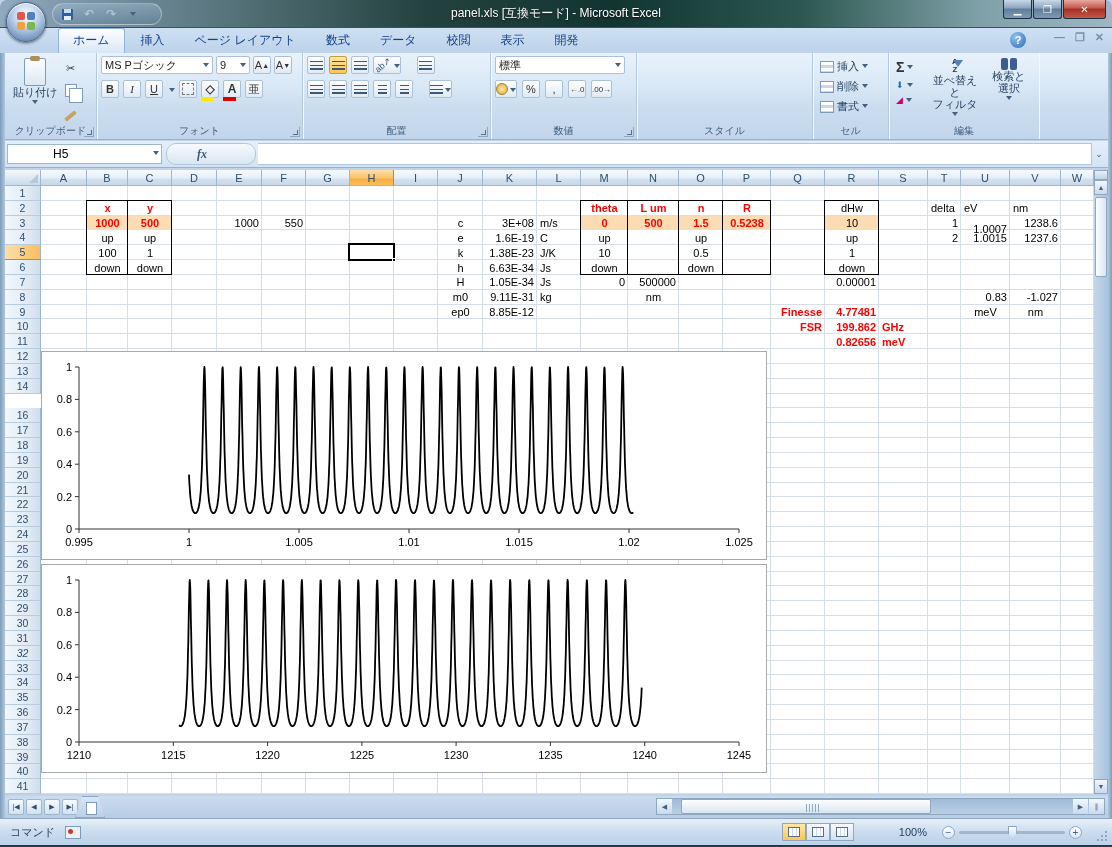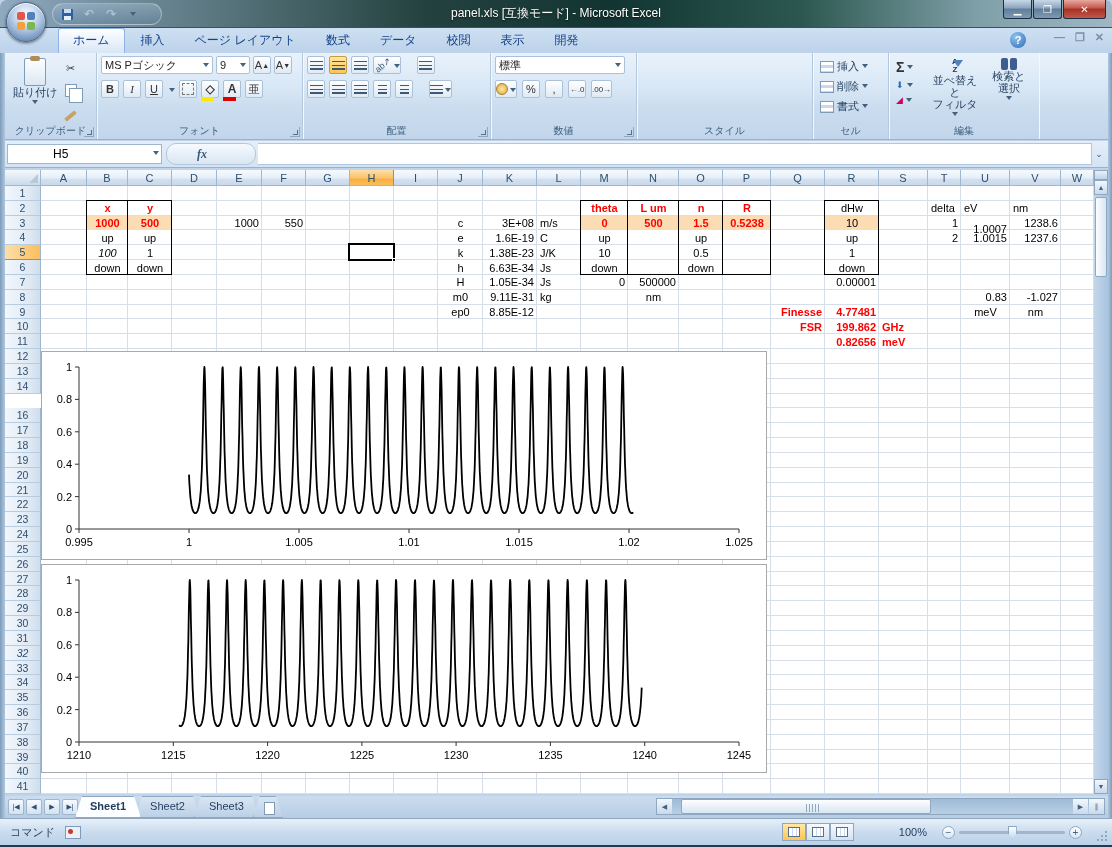--- a/index.html
+++ b/index.html
@@ -542,21 +542,21 @@
         <div class="cell ctr" style="left: 87px; top: 44.99px; width: 44px; height: 13.83px;">up</div>
         <div class="cell ctr" style="left: 397px; top: 44.99px; width: 45px; height: 13.83px;">e</div>
         <div class="cell rt" style="left: 442px; top: 44.99px; width: 54px; height: 13.83px;">1.6E-19</div>
         <div class="cell lt" style="left: 496px; top: 44.99px; width: 44px; height: 13.83px;">C</div>
         <div class="cell ctr" style="left: 540px; top: 44.99px; width: 47px; height: 13.83px;">up</div>
         <div class="cell ctr" style="left: 638px; top: 44.99px; width: 44px; height: 13.83px;">up</div>
         <div class="cell ctr" style="left: 784px; top: 44.99px; width: 54px; height: 13.83px;">up</div>
         <div class="cell rt" style="left: 887px; top: 44.99px; width: 33px; height: 13.83px;">2</div>
         <div class="cell rt" style="left: 920px; top: 44.99px; width: 49px; height: 13.83px;">1.0015</div>
         <div class="cell rt" style="left: 969px; top: 44.99px; width: 51px; height: 13.83px;">1237.6</div>
-        <div class="cell ctr" style="left: 46px; top: 59.82px; width: 41px; height: 13.83px; font-style: italic;">100</div>
+        <div class="cell ctr" style="left: 46px; top: 59.82px; width: 41px; height: 13.83px;">100</div>
         <div class="cell ctr" style="left: 87px; top: 59.82px; width: 44px; height: 13.83px;">1</div>
         <div class="cell ctr" style="left: 397px; top: 59.82px; width: 45px; height: 13.83px;">k</div>
         <div class="cell rt" style="left: 442px; top: 59.82px; width: 54px; height: 13.83px;">1.38E-23</div>
         <div class="cell lt" style="left: 496px; top: 59.82px; width: 44px; height: 13.83px;">J/K</div>
         <div class="cell ctr" style="left: 540px; top: 59.82px; width: 47px; height: 13.83px;">10</div>
         <div class="cell ctr" style="left: 638px; top: 59.82px; width: 44px; height: 13.83px;">0.5</div>
         <div class="cell ctr" style="left: 784px; top: 59.82px; width: 54px; height: 13.83px;">1</div>
         <div class="cell ctr" style="left: 46px; top: 74.65px; width: 41px; height: 13.83px;">down</div>
         <div class="cell ctr" style="left: 87px; top: 74.65px; width: 44px; height: 13.83px;">down</div>
         <div class="cell ctr" style="left: 397px; top: 74.65px; width: 45px; height: 13.83px;">h</div>
@@ -671,25 +671,20 @@
     <div class="sbbtn" style="top:609px;">▼</div>
   </div>
 
   <div class="abs tabbar">
     <div class="navbtns">
       <div class="navb">|◀</div>
       <div class="navb">◀</div>
       <div class="navb">▶</div>
       <div class="navb">▶|</div>
     </div>
-    <div class="stabs" id="stabs">
-        <div class="stab active">Sheet1</div>
-        <div class="stab">Sheet2</div>
-        <div class="stab">Sheet3</div>
-      </div>
     <div class="instab"></div>
     <div class="hsb">
       <div class="hbtn" style="left:0;">◀</div>
       <div class="hthumb">
           <div class="gripdots"></div>
         </div>
       <div class="hbtn" style="right:16px;">▶</div>
       <div class="hbtn" style="right:0;">∥</div>
     </div>
   </div>

